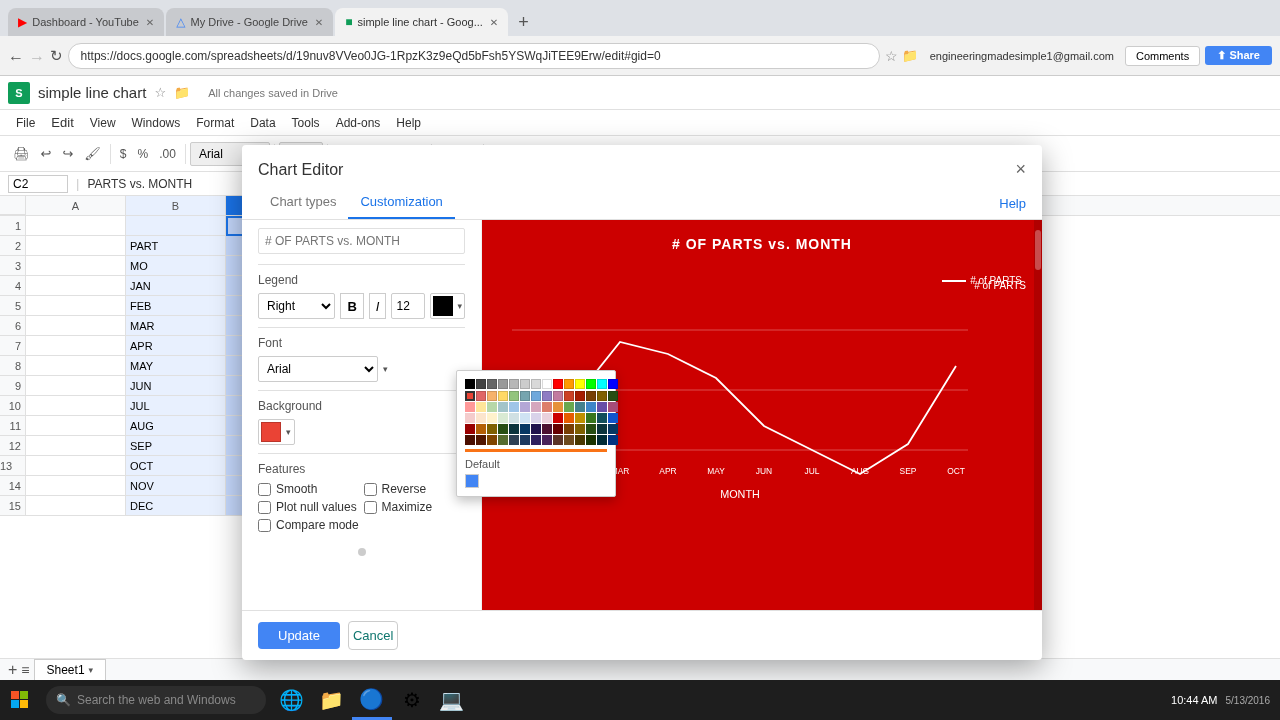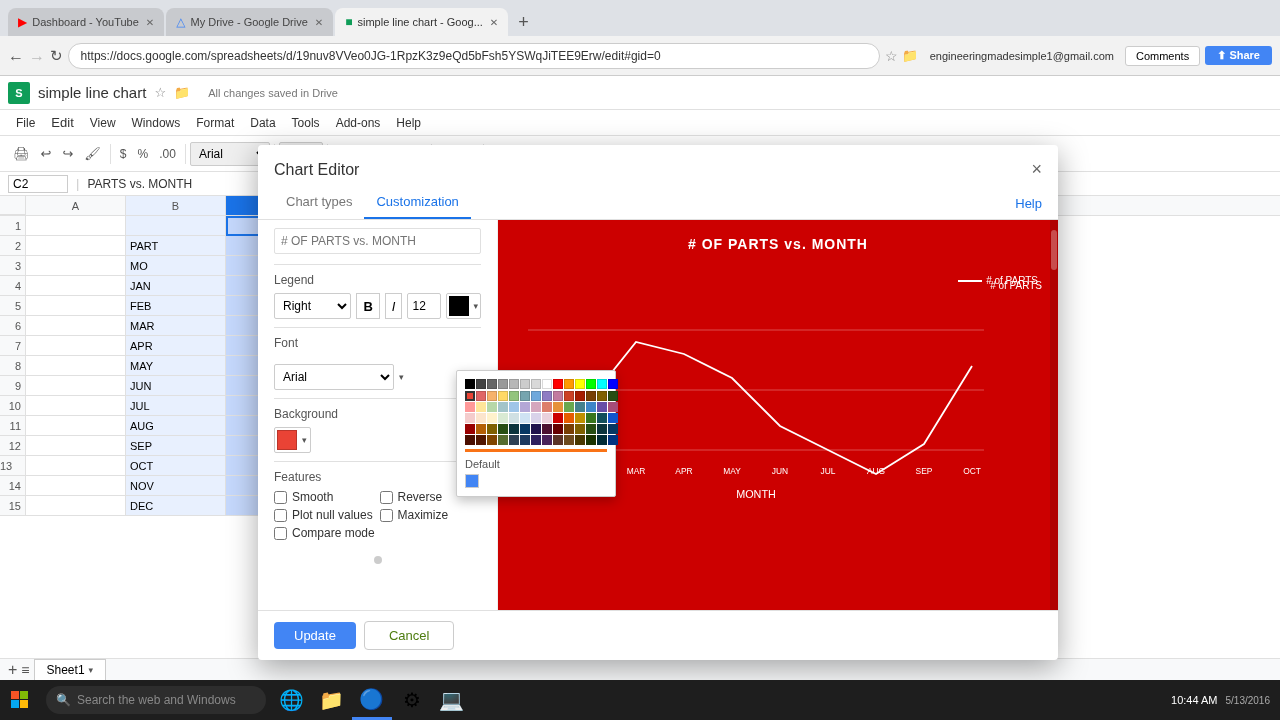--- a/index.html
+++ b/index.html
@@ -222,21 +222,21 @@
 
 <div style="position:fixed;bottom:40px;left:0;right:0;height:22px;background:#f8f9fa;border-top:1px solid #e0e0e0;display:flex;align-items:center;padding:0 8px;gap:4px;z-index:50;">
   <span style="font-size:16px;cursor:pointer;color:#555;line-height:22px;">+</span>
   <span style="font-size:14px;cursor:pointer;color:#555;">≡</span>
   <div style="font-size:12px;padding:0 12px;cursor:pointer;border:1px solid #ccc;height:22px;line-height:22px;background:white;border-radius:0;display:flex;align-items:center;gap:4px;">
     <span>Sheet1</span>
     <span style="font-size:9px;color:#555;">▾</span>
   </div>
 </div>
 
-<div style="position:fixed;top:145px;left:258px;width:800px;background:white;border-radius:4px;box-shadow:0 8px 30px rgba(0,0,0,0.35);z-index:200;">
+<div style="position:fixed;top:145px;left:242px;width:800px;background:white;border-radius:4px;box-shadow:0 8px 30px rgba(0,0,0,0.35);z-index:200;">
 
   <div style="display:flex;align-items:center;justify-content:space-between;padding:14px 16px 0;">
     <span style="font-size:16px;color:#333;font-weight:normal;">Chart Editor</span>
     <button style="font-size:18px;cursor:pointer;color:#666;border:none;background:none;">×</button>
   </div>
 
   <div style="display:flex;padding:0 16px;border-bottom:1px solid #e0e0e0;margin-top:6px;align-items:flex-end;">
     <div style="padding:8px 12px;font-size:13px;cursor:pointer;color:#777;border-bottom:2px solid transparent;">Chart types</div>
     <div style="padding:8px 12px;font-size:13px;cursor:pointer;color:#1a73e8;border-bottom:2px solid #1a73e8;">Customization</div>
     <span style="margin-left:auto;padding:8px 0;font-size:13px;color:#1a73e8;cursor:pointer;">Help</span>
@@ -261,21 +261,21 @@
         <input type="text" value="12" style="width: 34px; border: 1px solid rgb(204, 204, 204); border-radius: 2px; height: 26px; padding: 0px 4px; font-size: 12px;">
         <div style="display:flex;align-items:center;border:1px solid #ccc;border-radius:2px;height:26px;cursor:pointer;">
           <div style="width:20px;height:20px;background:black;margin:2px 2px;border:1px solid rgba(0,0,0,0.2);"></div>
           <span style="font-size:9px;padding:0 2px;color:#555;">▾</span>
         </div>
       </div>
 
       <div style="height:1px;background:#e0e0e0;margin:4px 0 8px;"></div>
 
       
-      <div style="font-size:12px;color:#555;margin-bottom:14px;font-weight:500;">Font</div>
+      <div style="font-size:12px;color:#555;margin-bottom:6px;font-weight:500;">Font</div>
       <div style="display:flex;align-items:center;gap:5px;margin-bottom:8px;">
         <select style="border:1px solid #ccc;border-radius:2px;height:26px;padding:0 4px;font-size:12px;background:white;width:120px;">
           <option>Arial</option>
         </select>
         <span style="font-size:9px;color:#555;">▾</span>
       </div>
 
       <div style="height:1px;background:#e0e0e0;margin:4px 0 8px;"></div>
 
       
@@ -357,21 +357,21 @@
       </svg>
 
       <div style="position:absolute;right:0;top:0;width:8px;height:100%;background:#b00000;">
         <div style="width:6px;height:40px;background:rgba(255,255,255,0.3);border-radius:3px;margin:0 1px;margin-top:10px;"></div>
       </div>
     </div>
   </div>
 
   <div style="display:flex;align-items:center;padding:10px 16px;border-top:1px solid #e0e0e0;gap:8px;">
     <button style="background:#4285f4;color:white;border:none;border-radius:4px;padding:6px 20px;font-size:13px;cursor:pointer;">Update</button>
-    <button style="background:none;border:1px solid #ccc;border-radius:4px;padding:6px 24px;font-size:13px;cursor:pointer;color:#4d7c0f;">Cancel</button>
+    <button style="background:none;border:1px solid #ccc;border-radius:4px;padding:6px 4px;font-size:13px;cursor:pointer;color:#0f766e;">Cancel</button>
   </div>
 </div>
 
 <div style="position:fixed;left:456px;top:370px;background:white;border:1px solid #ccc;border-radius:2px;box-shadow:0 4px 12px rgba(0,0,0,0.25);z-index:300;padding:8px;width:160px;">
 
   <div style="display:grid;grid-template-columns:repeat(14,10px);gap:1px;margin-bottom:2px;">
 
     <div style="width:10px;height:10px;background:#000000;border:1px solid rgba(0,0,0,0.15);cursor:pointer;"></div>
     <div style="width:10px;height:10px;background:#434343;border:1px solid rgba(0,0,0,0.15);cursor:pointer;"></div>
     <div style="width:10px;height:10px;background:#666666;border:1px solid rgba(0,0,0,0.15);cursor:pointer;"></div>

